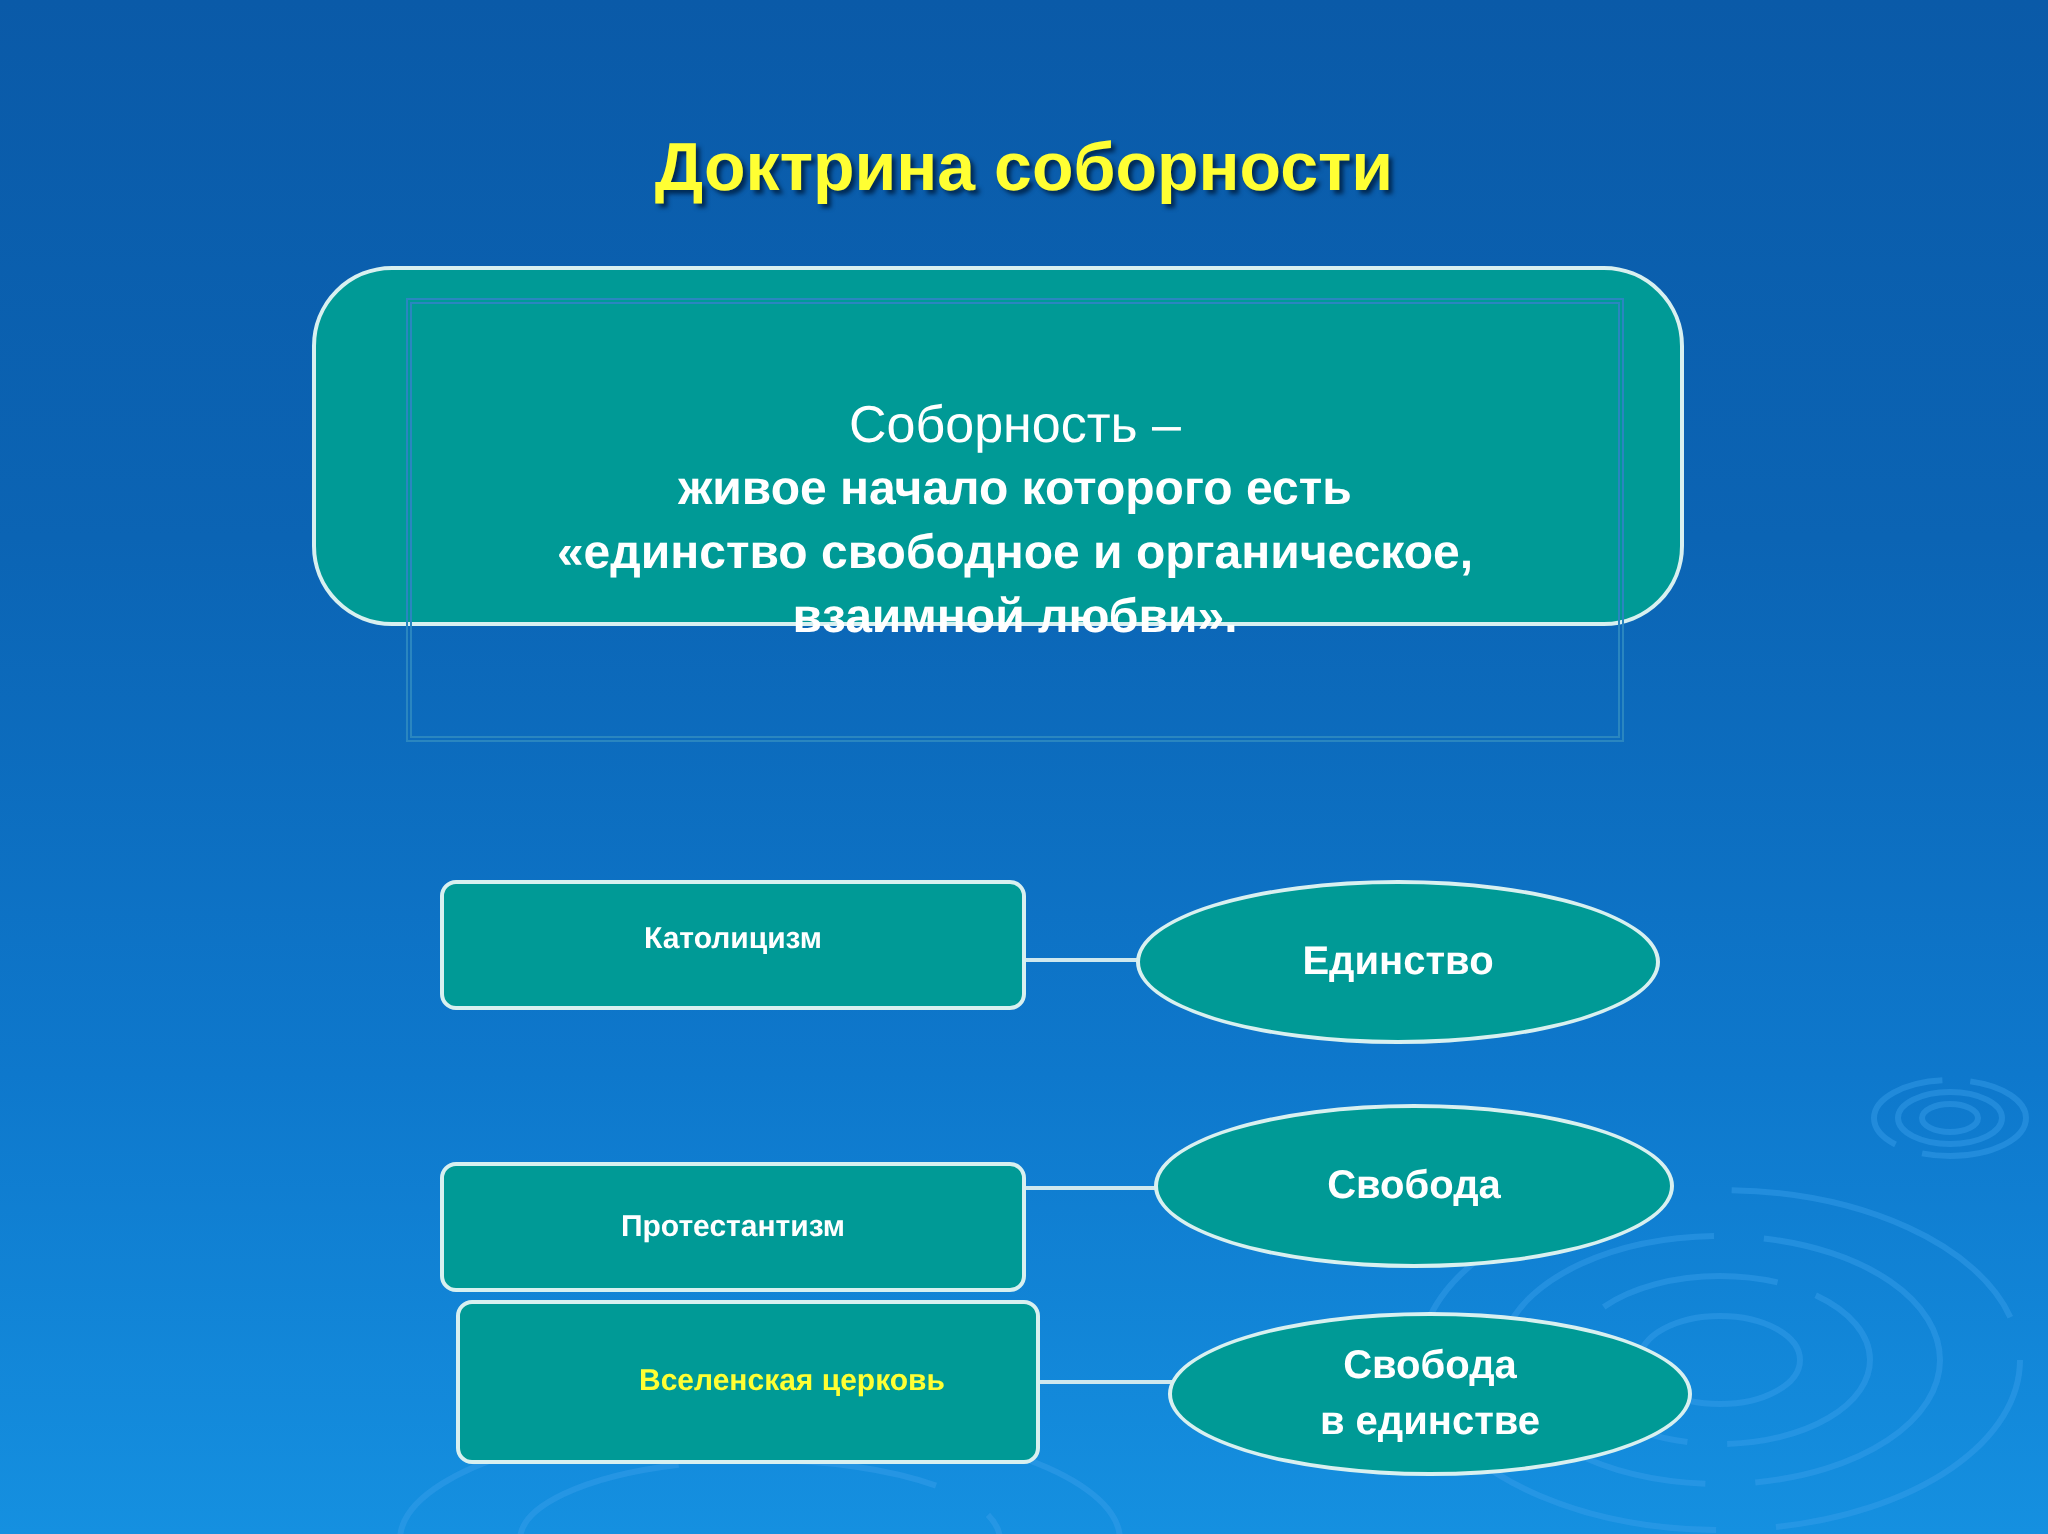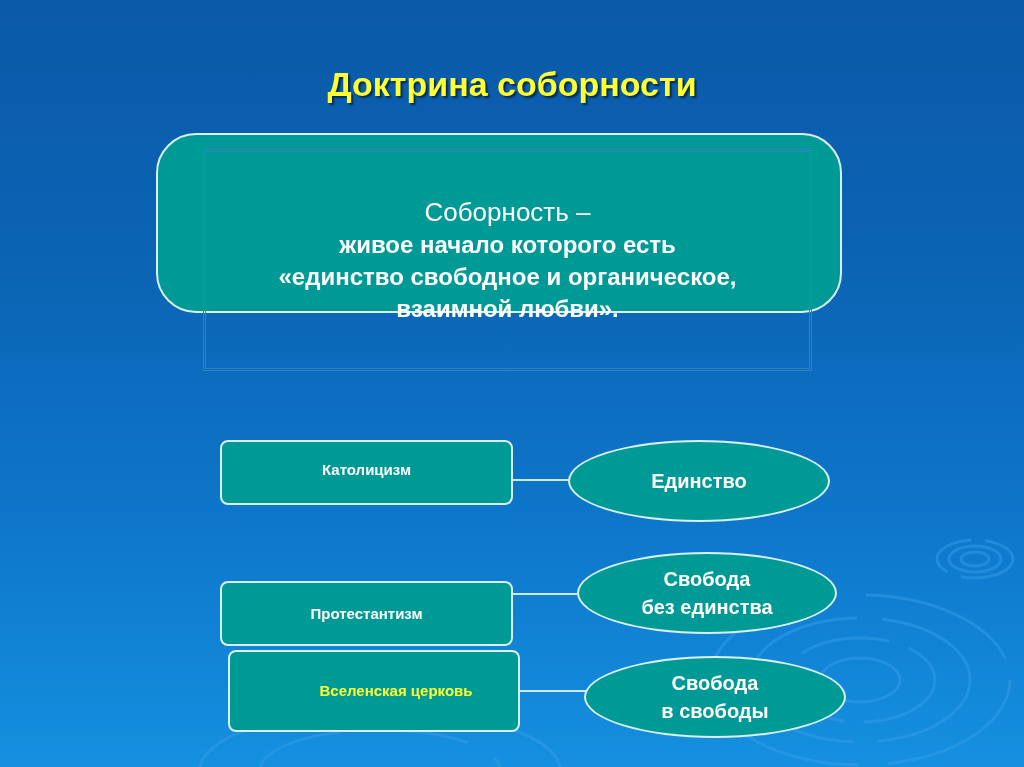--- a/index.html
+++ b/index.html
@@ -79,23 +79,22 @@
 <div class="ellipse" style="left:568px; top:440px; width:262px; height:82px;">
   <div>Единство</div>
 </div>
 
 <div class="conn" style="left:512px; top:593px; width:70px;"></div>
 <div class="rect" style="left:220px; top:561px; width:293px; height:65px;margin-top:20px;">
   <div>Протестантизм</div>
 </div>
 <div class="ellipse" style="left:577px; top:552px; width:260px; height:82px;">
   <div>Свобода</div>
-  <div>без единства</div>
 </div>
 
 <div class="conn" style="left:518px; top:690px; width:70px;"></div>
 <div class="rect" style="left:228px; top:650px; width:292px; height:82px;">
   <div class="yellow">Вселенская церковь</div>
 </div>
 <div class="ellipse" style="left:584px; top:656px; width:262px; height:82px;">
   <div>Свобода</div>
-  <div>в свободы</div>
+  <div>в единстве</div>
 </div>
 
 </body></html>

